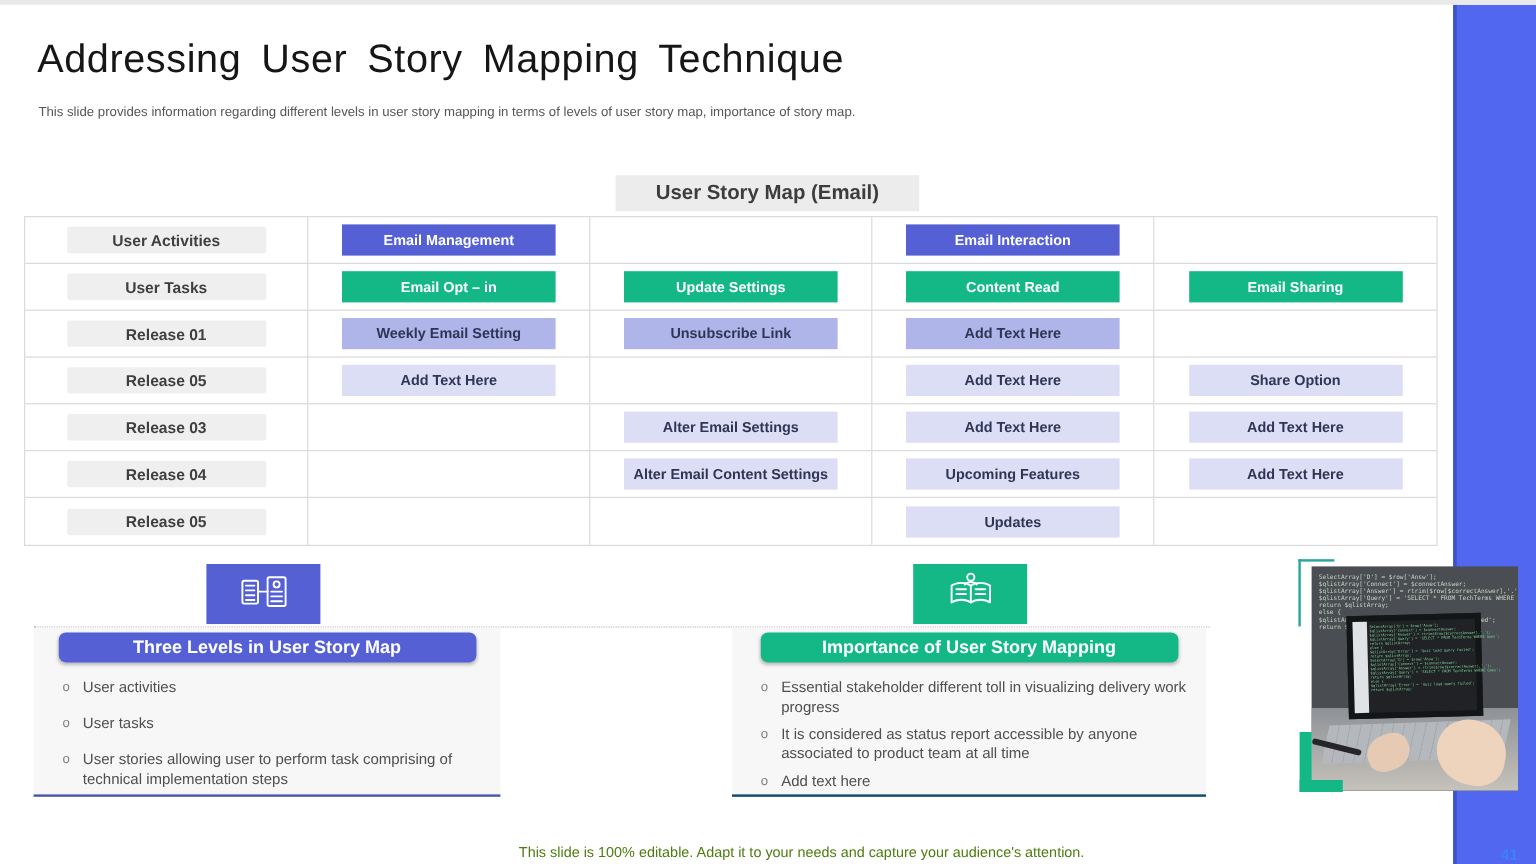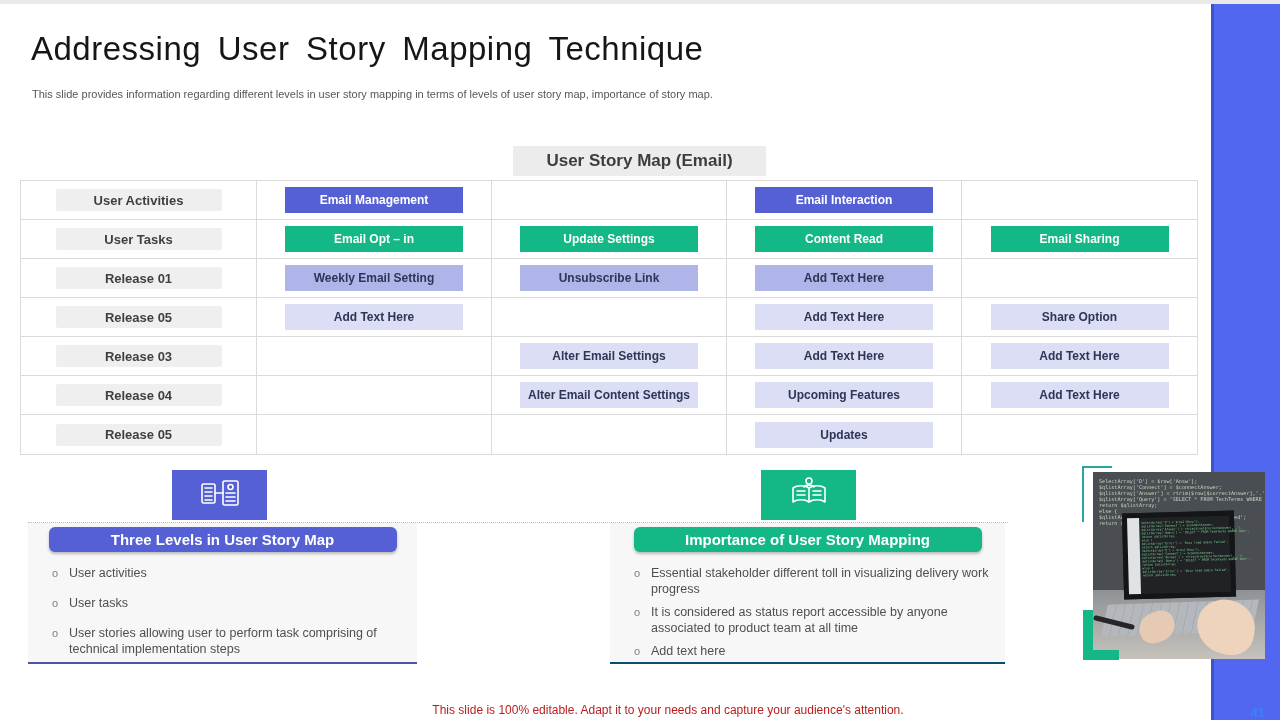--- a/index.html
+++ b/index.html
@@ -86,21 +86,21 @@
     background:#e7cab4; border-radius:50% 40% 50% 40%; transform:rotate(-20deg); }
   .hand-right { position:absolute; left:104px; top:128px; width:58px; height:54px;
     background:#eed3bd; border-radius:48% 52% 40% 55%; transform:rotate(10deg); }
   .teal-bracket { position:absolute; left:1082px; top:462px; width:30px; height:56px;
     border-left:2px solid #2aa59e; border-top:2px solid #2aa59e; z-index:3; }
   .green-bracket { position:absolute; left:1083px; top:606px; width:36px; height:50px;
     border-left:10px solid #14b786; border-bottom:10px solid #14b786; z-index:3; }
 
   
   .footer-note { position:absolute; left:668px; top:699px; transform:translateX(-50%);
-    font-size:12px; color:#b91c1c; white-space:nowrap; }
+    font-size:12px; color:#4d7c0f; white-space:nowrap; }
   .page-number { position:absolute; right:15px; bottom:4px; font-size:13px; color:#3b82f6;
     font-weight:bold; z-index:4; }
 </style>
 </head>
 <body>
 
 <div class="slide">
 
   <div class="accent-bar"></div>
 

